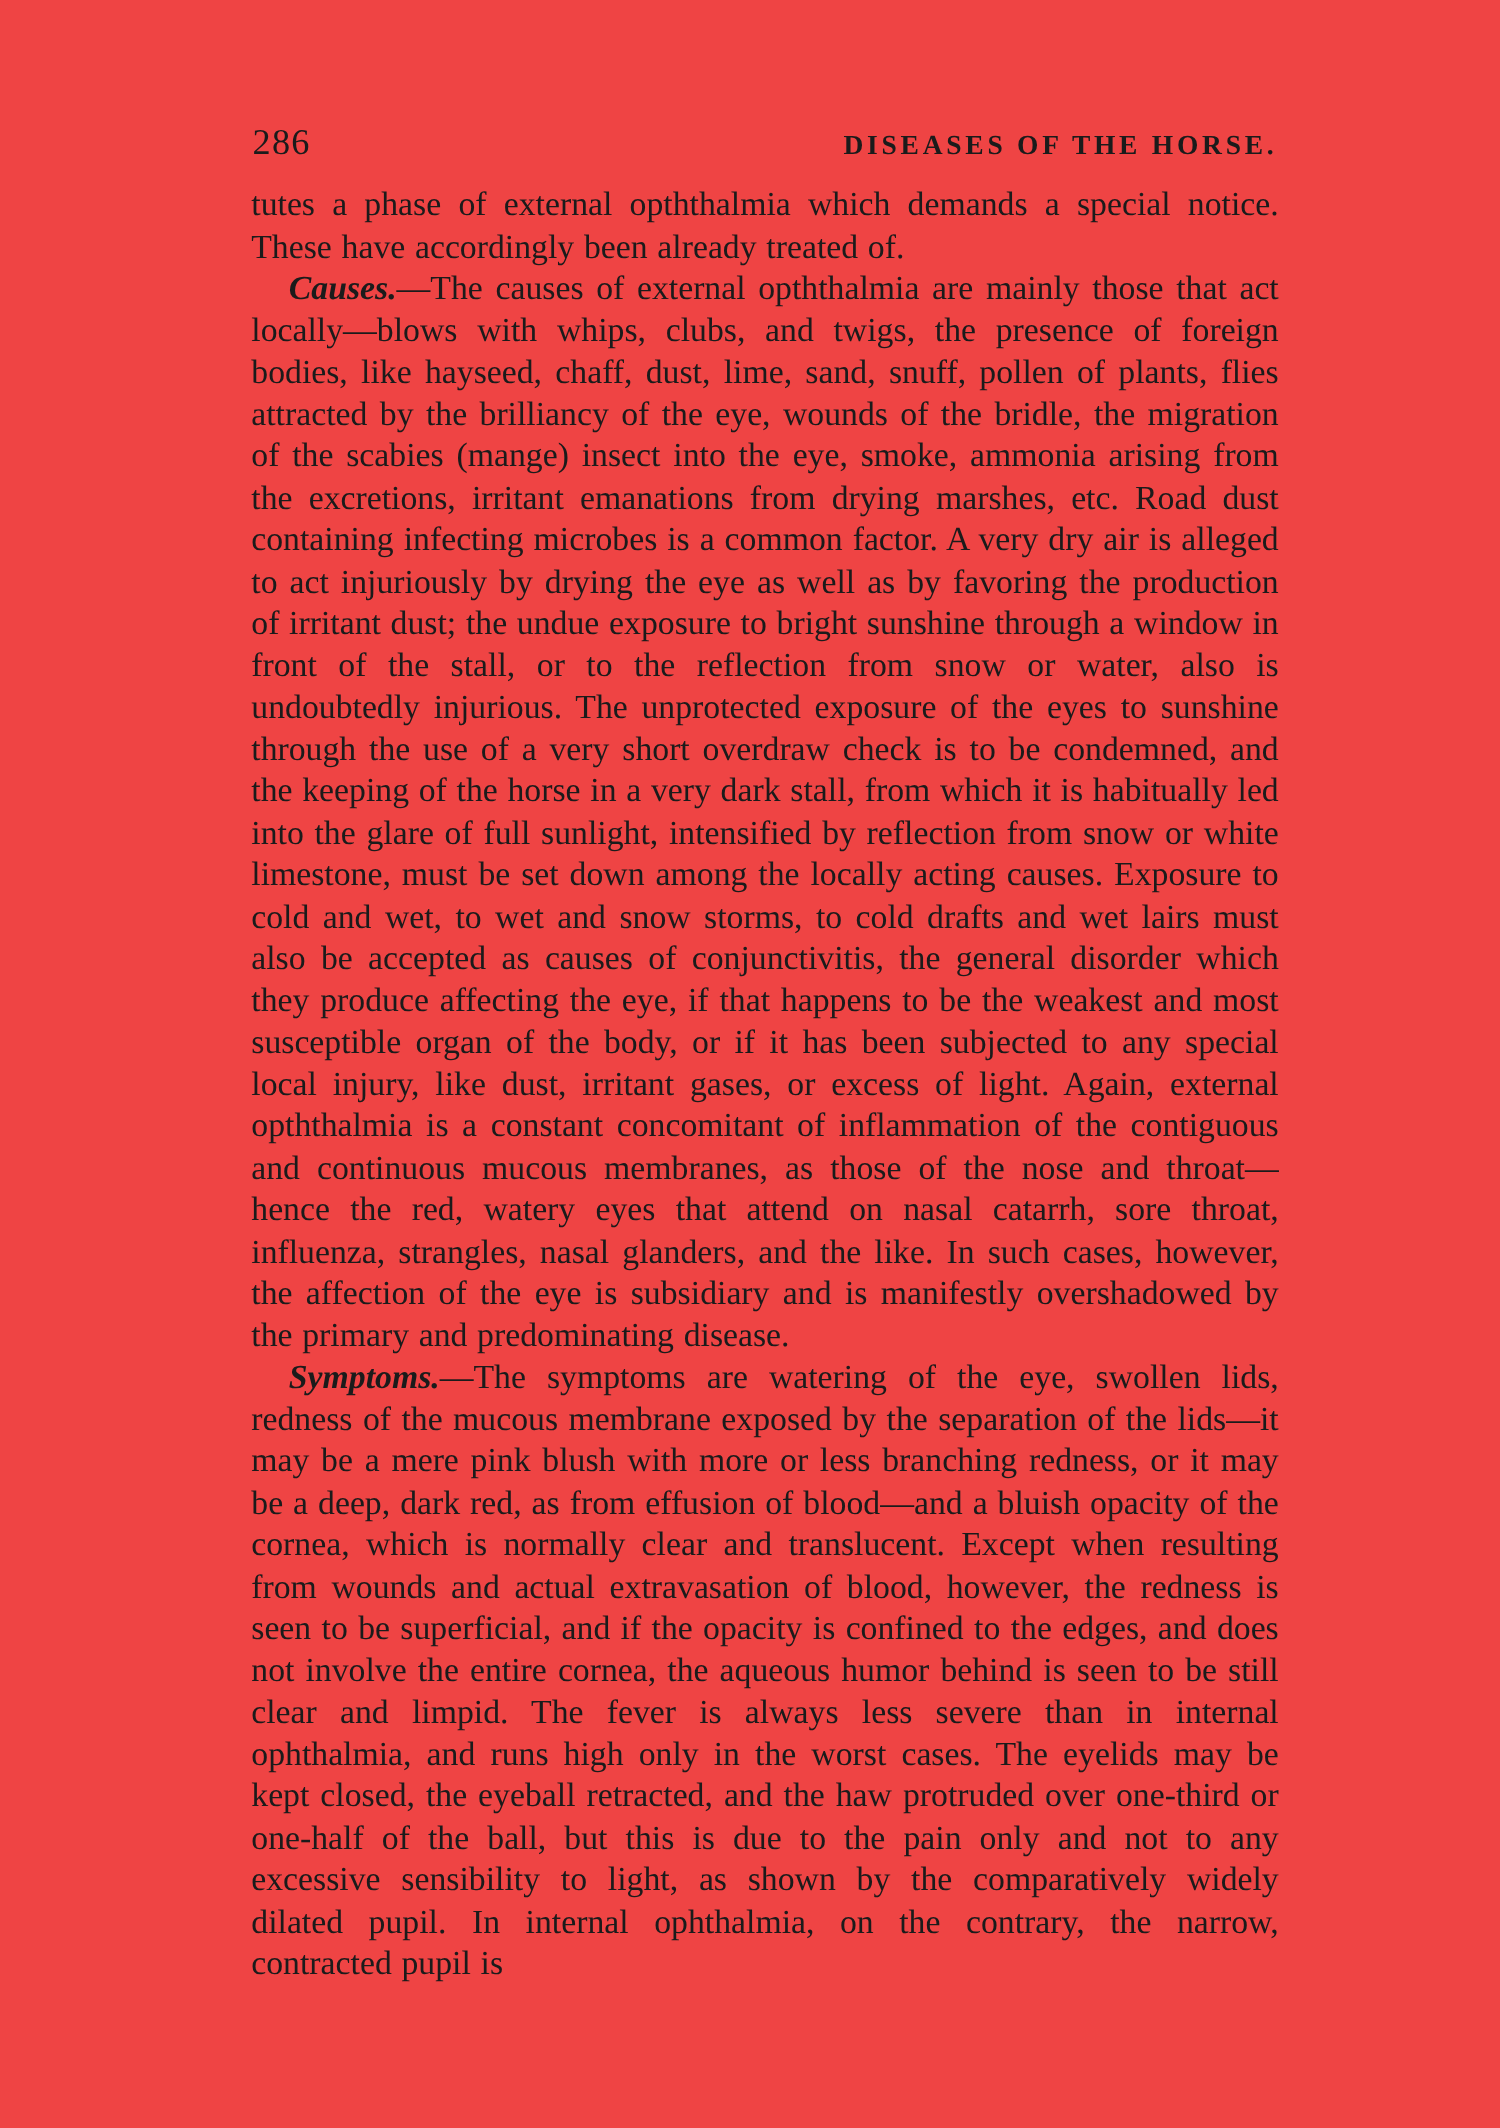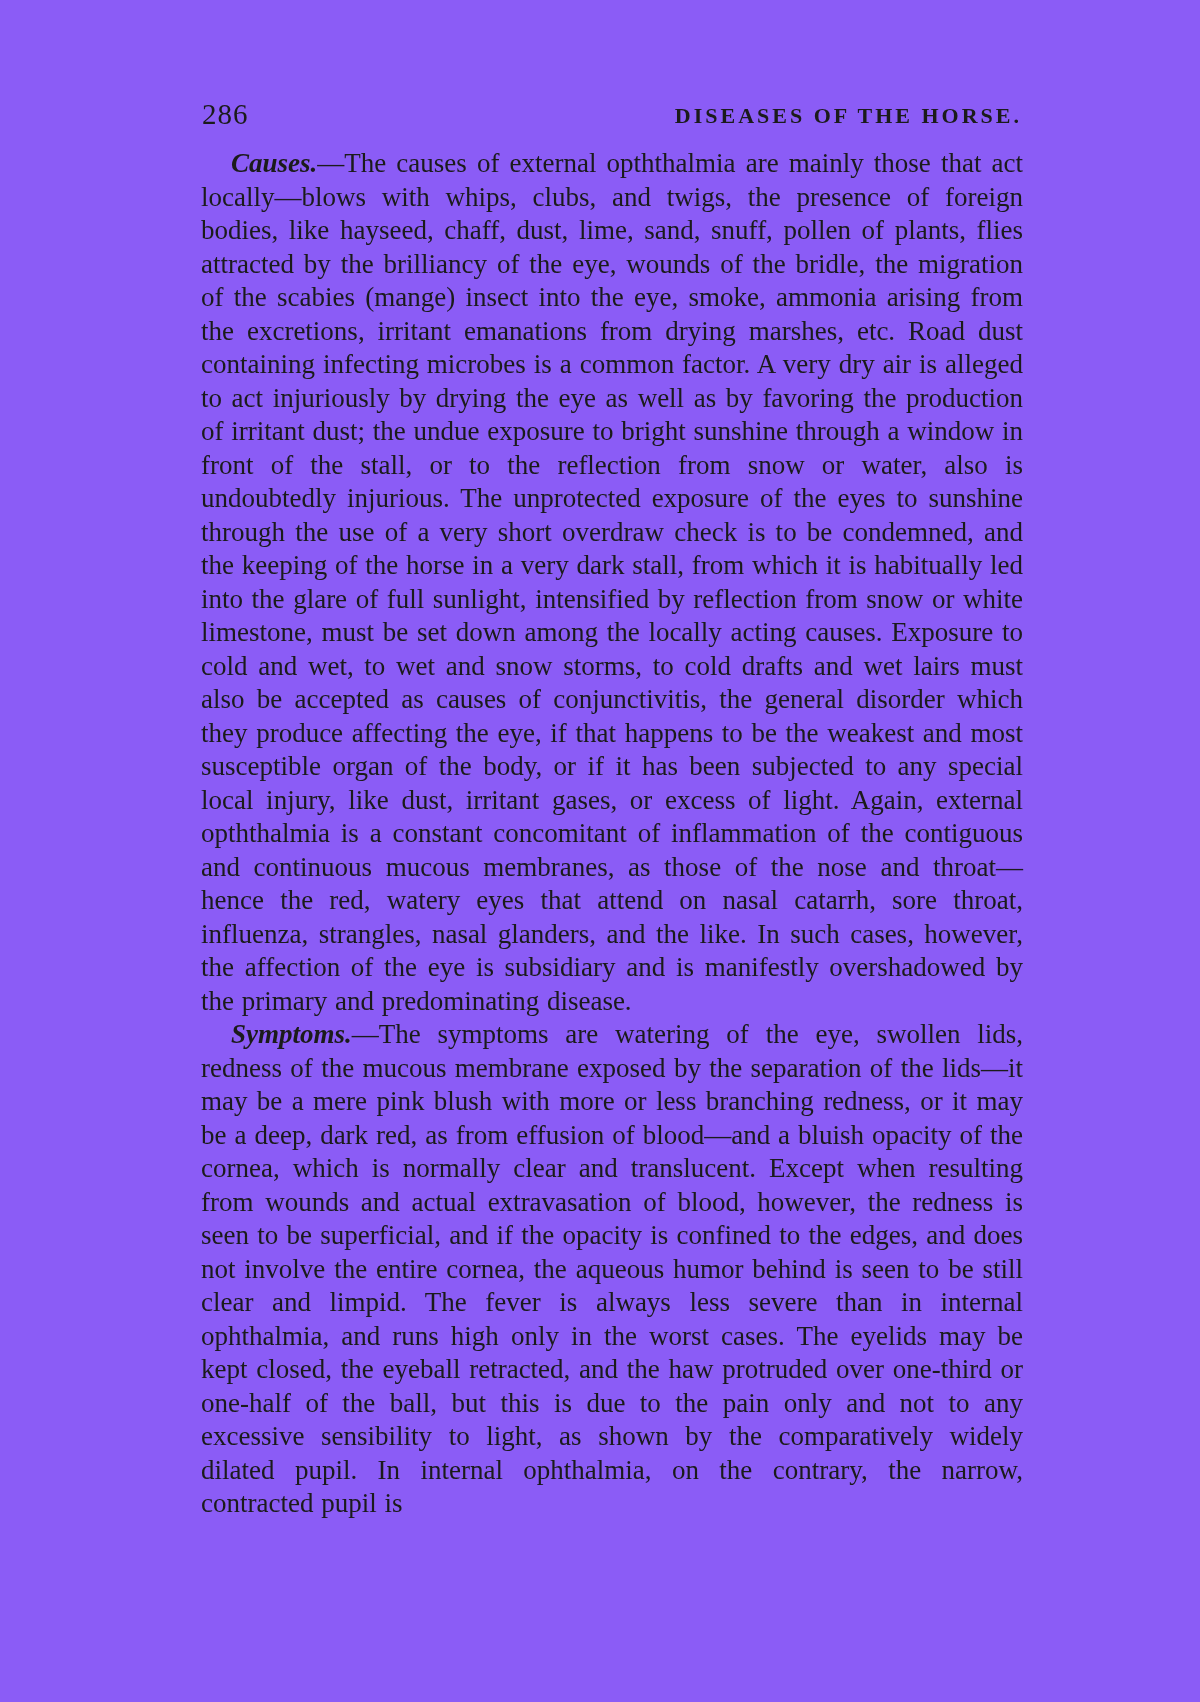--- a/index.html
+++ b/index.html
@@ -13,21 +13,21 @@
     font-family: "Liberation Serif", serif;
     color: #1b1b1b;
     position: relative;
     overflow: hidden;
   }
   .page {
     position: absolute;
     top: 0; left: 0;
     width: 1200px;
     height: 1702px;
-    background: #8b5cf6;
+    background: #ef4444;
   }
   .header-row {
     position: absolute;
     top: 98px;
     left: 200px;
     width: 822px;
     height: 36px;
   }
   .page-number {
     position: absolute;
@@ -71,20 +71,21 @@
 
 <div class="page">
 
   <div class="header-row">
     <span class="page-number">286</span>
     <span class="running-title">DISEASES OF THE HORSE.</span>
   </div>
 
   <div class="body-text">
 
+    <p><span>tutes a phase of external opththalmia which demands a special notice. These have accordingly been already treated of.</span></p>
 
     <p class="indent"><em class="lead">Causes.</em><span>—The causes of external opththalmia are mainly those that act locally—blows with whips, clubs, and twigs, the presence of foreign bodies, like hayseed, chaff, dust, lime, sand, snuff, pollen of plants, flies attracted by the brilliancy of the eye, wounds of the bridle, the migration of the scabies (mange) insect into the eye, smoke, ammonia arising from the excretions, irritant emanations from drying marshes, etc.  Road dust containing infecting microbes is a common factor.  A very dry air is alleged to act injuriously by drying the eye as well as by favoring the production of irritant dust; the undue exposure to bright sunshine through a window in front of the stall, or to the reflection from snow or water, also is undoubtedly injurious.  The unprotected exposure of the eyes to sunshine through the use of a very short overdraw check is to be condemned, and the keeping of the horse in a very dark stall, from which it is habitually led into the glare of full sunlight, intensified by reflection from snow or white limestone, must be set down among the locally acting causes. Exposure to cold and wet, to wet and snow storms, to cold drafts and wet lairs must also be accepted as causes of conjunctivitis, the general disorder which they produce affecting the eye, if that happens to be the weakest and most susceptible organ of the body, or if it has been subjected to any special local injury, like dust, irritant gases, or excess of light.  Again, external opththalmia is a constant concomitant of inflammation of the contiguous and continuous mucous membranes, as those of the nose and throat—hence the red, watery eyes that attend on nasal catarrh, sore throat, influenza, strangles, nasal glanders, and the like.  In such cases, however, the affection of the eye is subsidiary and is manifestly overshadowed by the primary and predominating disease.</span></p>
 
     <p class="indent"><em class="lead">Symptoms.</em><span>—The symptoms are watering of the eye, swollen lids, redness of the mucous membrane exposed by the separation of the lids—it may be a mere pink blush with more or less branching redness, or it may be a deep, dark red, as from effusion of blood—and a bluish opacity of the cornea, which is normally clear and translucent. Except when resulting from wounds and actual extravasation of blood, however, the redness is seen to be superficial, and if the opacity is confined to the edges, and does not involve the entire cornea, the aqueous humor behind is seen to be still clear and limpid.  The fever is always less severe than in internal ophthalmia, and runs high only in the worst cases.  The eyelids may be kept closed, the eyeball retracted, and the haw protruded over one-third or one-half of the ball, but this is due to the pain only and not to any excessive sensibility to light, as shown by the comparatively widely dilated pupil.  In internal ophthalmia, on the contrary, the narrow, contracted pupil is</span></p>
 
   </div>
 
 </div>
 
 </body></html>

